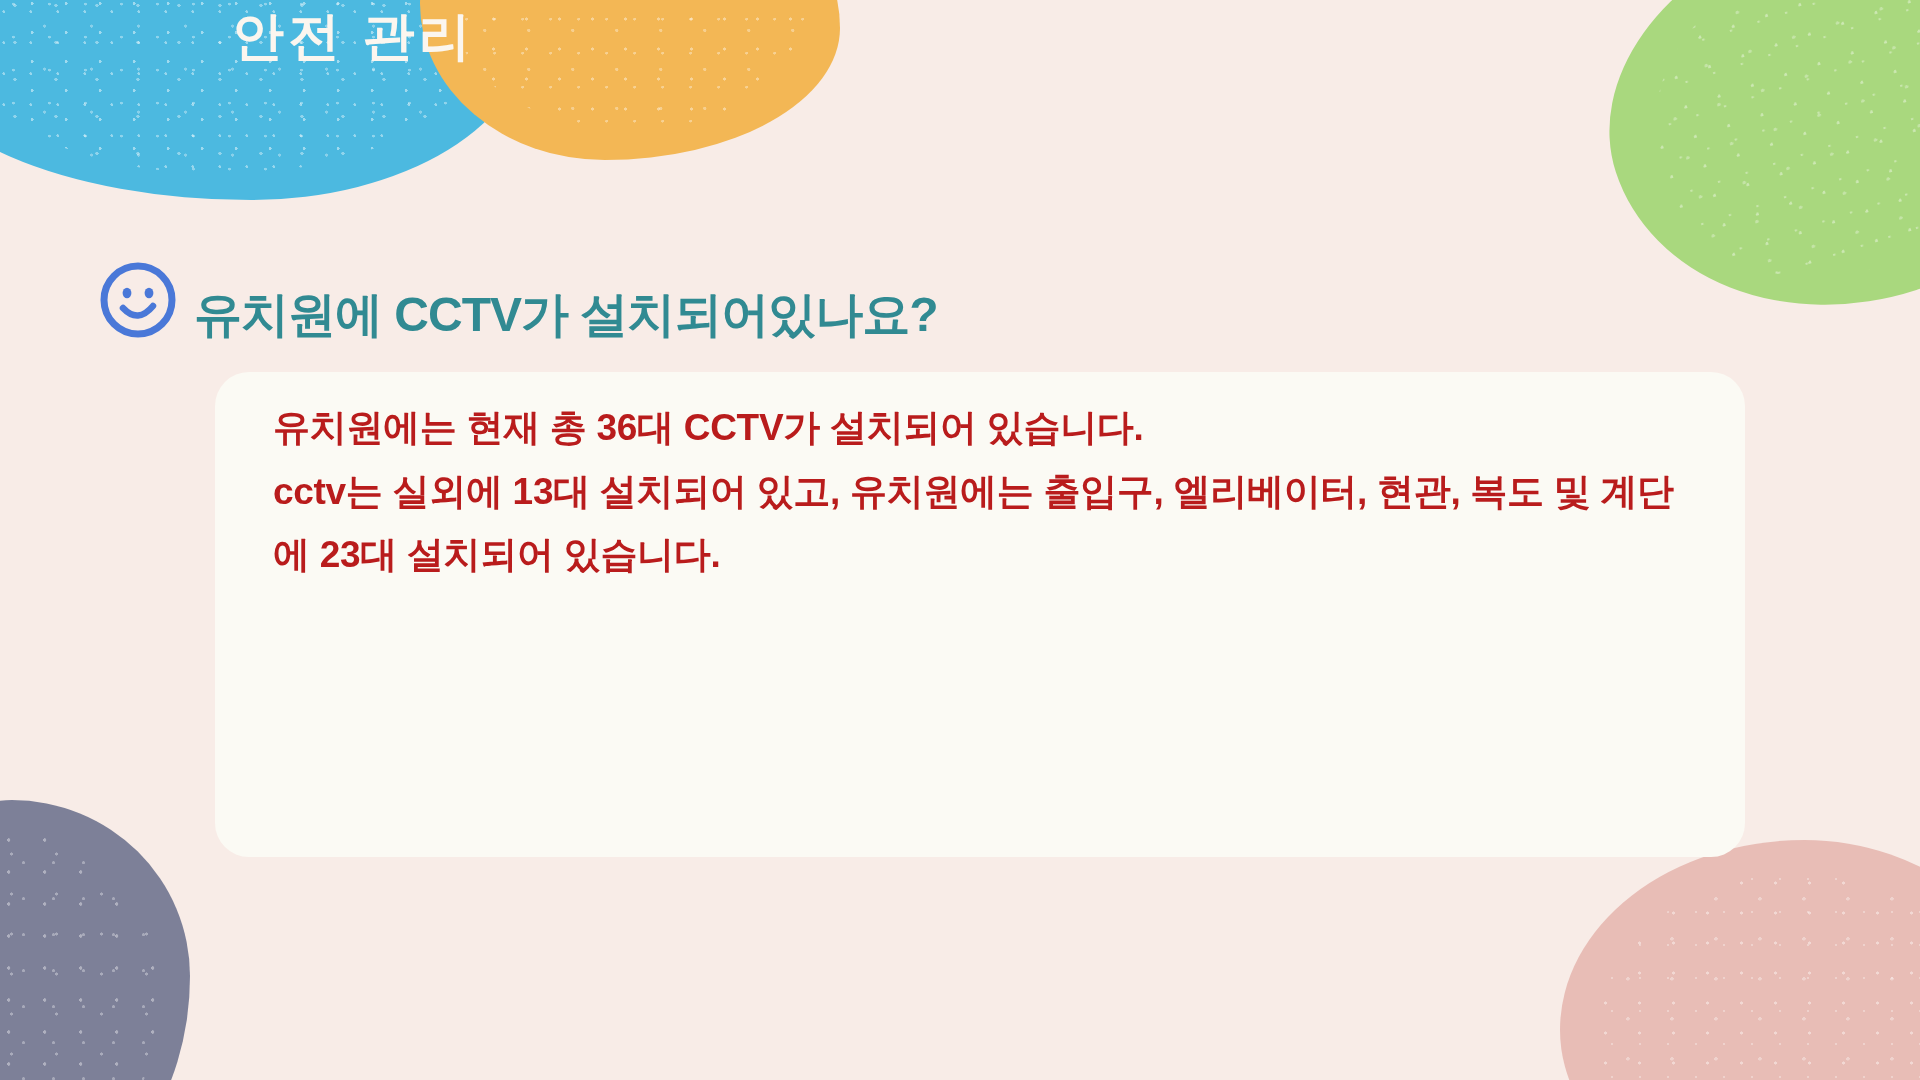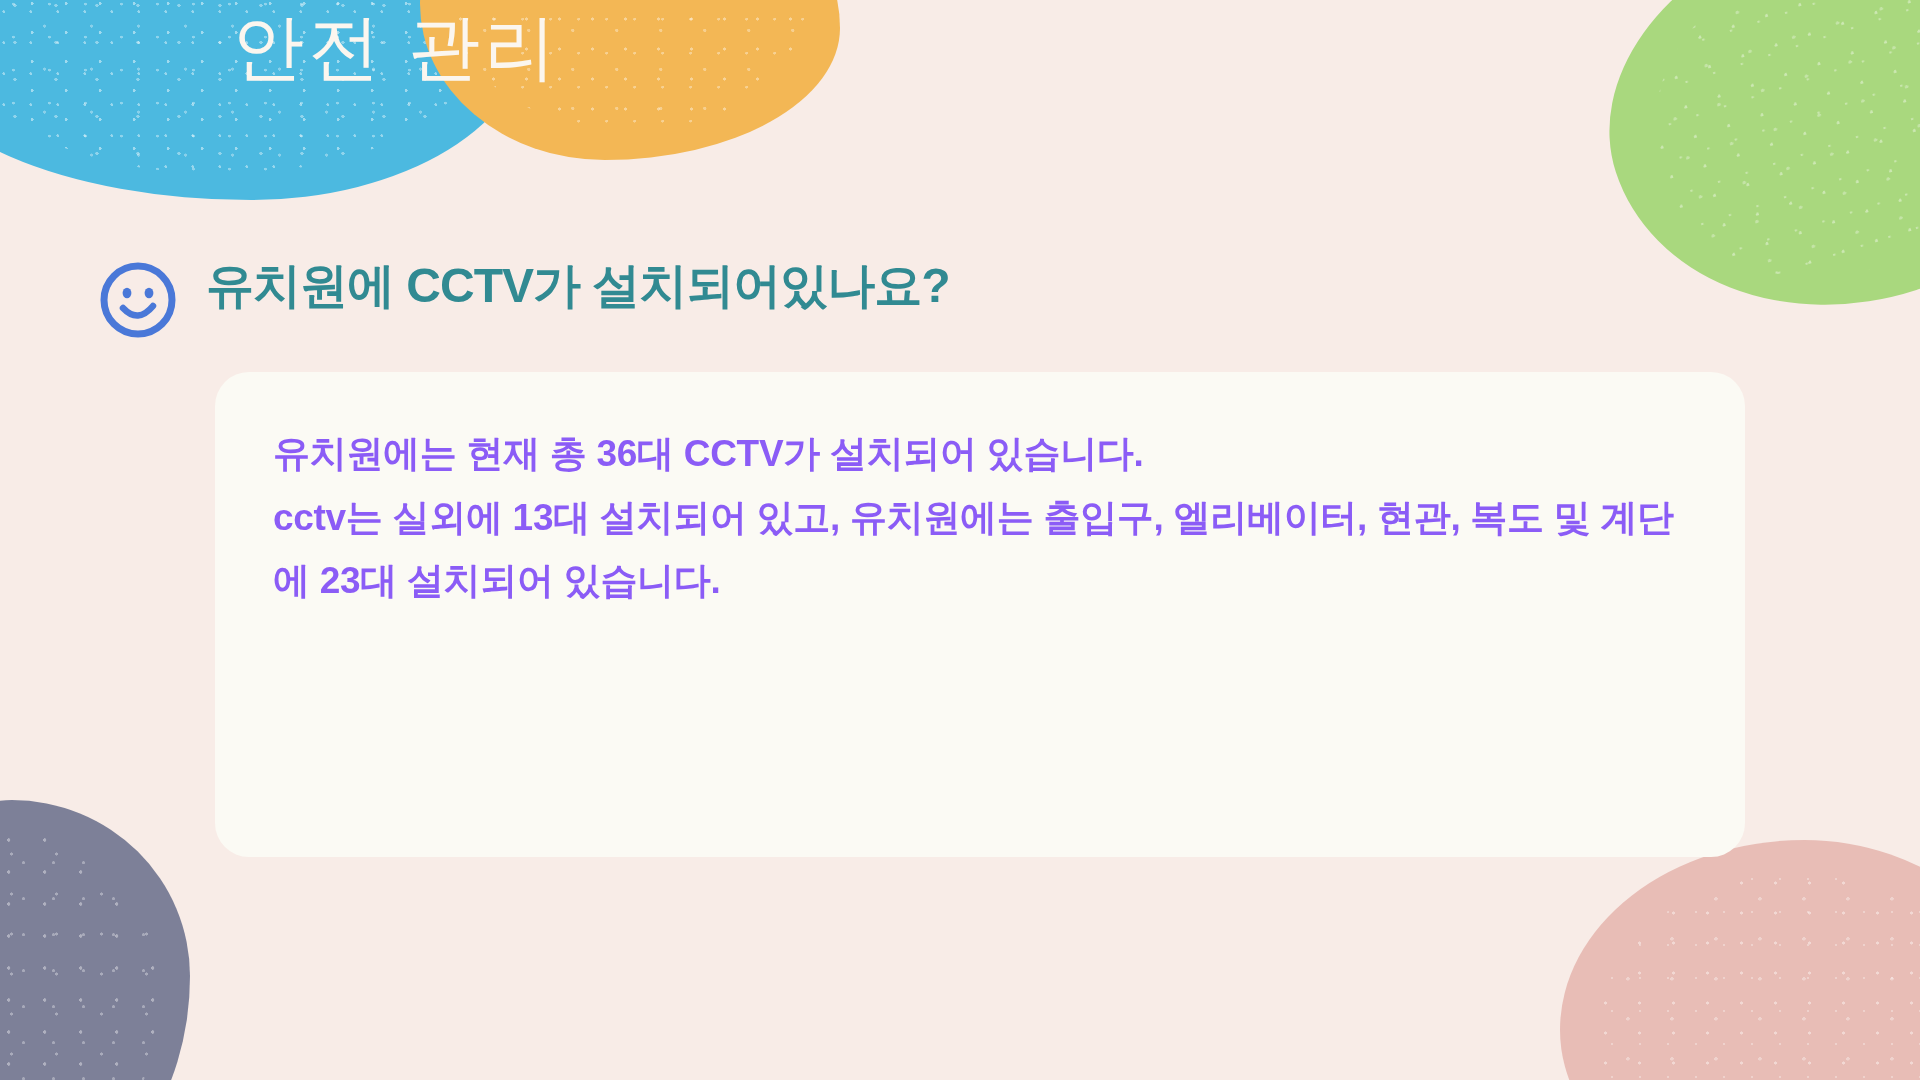--- a/index.html
+++ b/index.html
@@ -105,37 +105,37 @@
       radial-gradient(circle at 68% 62%, rgba(255,255,255,.42) 0 1.6px, transparent 1.9px),
       radial-gradient(circle at 50% 15%, rgba(255,255,255,.4) 0 1.2px, transparent 1.5px);
     background-size:34px 30px, 44px 40px, 28px 33px;
     opacity:.8;
   }
 
   
   .title {
     position:absolute;
     left:232px; top:8px;
-    font-size:72px;
-    font-weight:normal;
+    font-size:52px;
+    font-weight:bold;
     color:#fbf6ef;
     letter-spacing:4px;
     line-height:1.1;
     z-index:5;
     white-space:nowrap;
     text-align:right;
   }
 
   
   .q-row {
     position:absolute;
     left:96px; top:258px;
     display:flex;
-    align-items:flex-start;
-    gap:26px;
+    align-items:flex-end;
+    gap:14px;
     z-index:6;
   }
   .smiley { width:84px; height:84px; flex:0 0 84px; display:block; }
   .q-text {
     font-size:48px;
     font-weight:bold;
     color:#318a92;
     letter-spacing:-1px;
     white-space:nowrap;
     line-height:1.15;
@@ -144,24 +144,24 @@
   
   .card {
     position:absolute;
     left:215px; top:372px;
     width:1530px; height:485px;
     background:#fbfaf4;
     border-radius:34px;
     z-index:4;
   }
   .card-body {
-    padding:50px 58px 0 58px;
+    padding:24px 58px 0 58px;
     font-size:37px;
     line-height:1.72;
-    color:#8b5cf6;
+    color:#b91c1c;
     font-weight:bold;
     letter-spacing:-0.3px;
   }
   .card-body p { margin:0; }
 </style>
 </head>
 <body>
 
 <div class="blob blob-blue"></div>
 <div class="blob blob-orange"></div>

